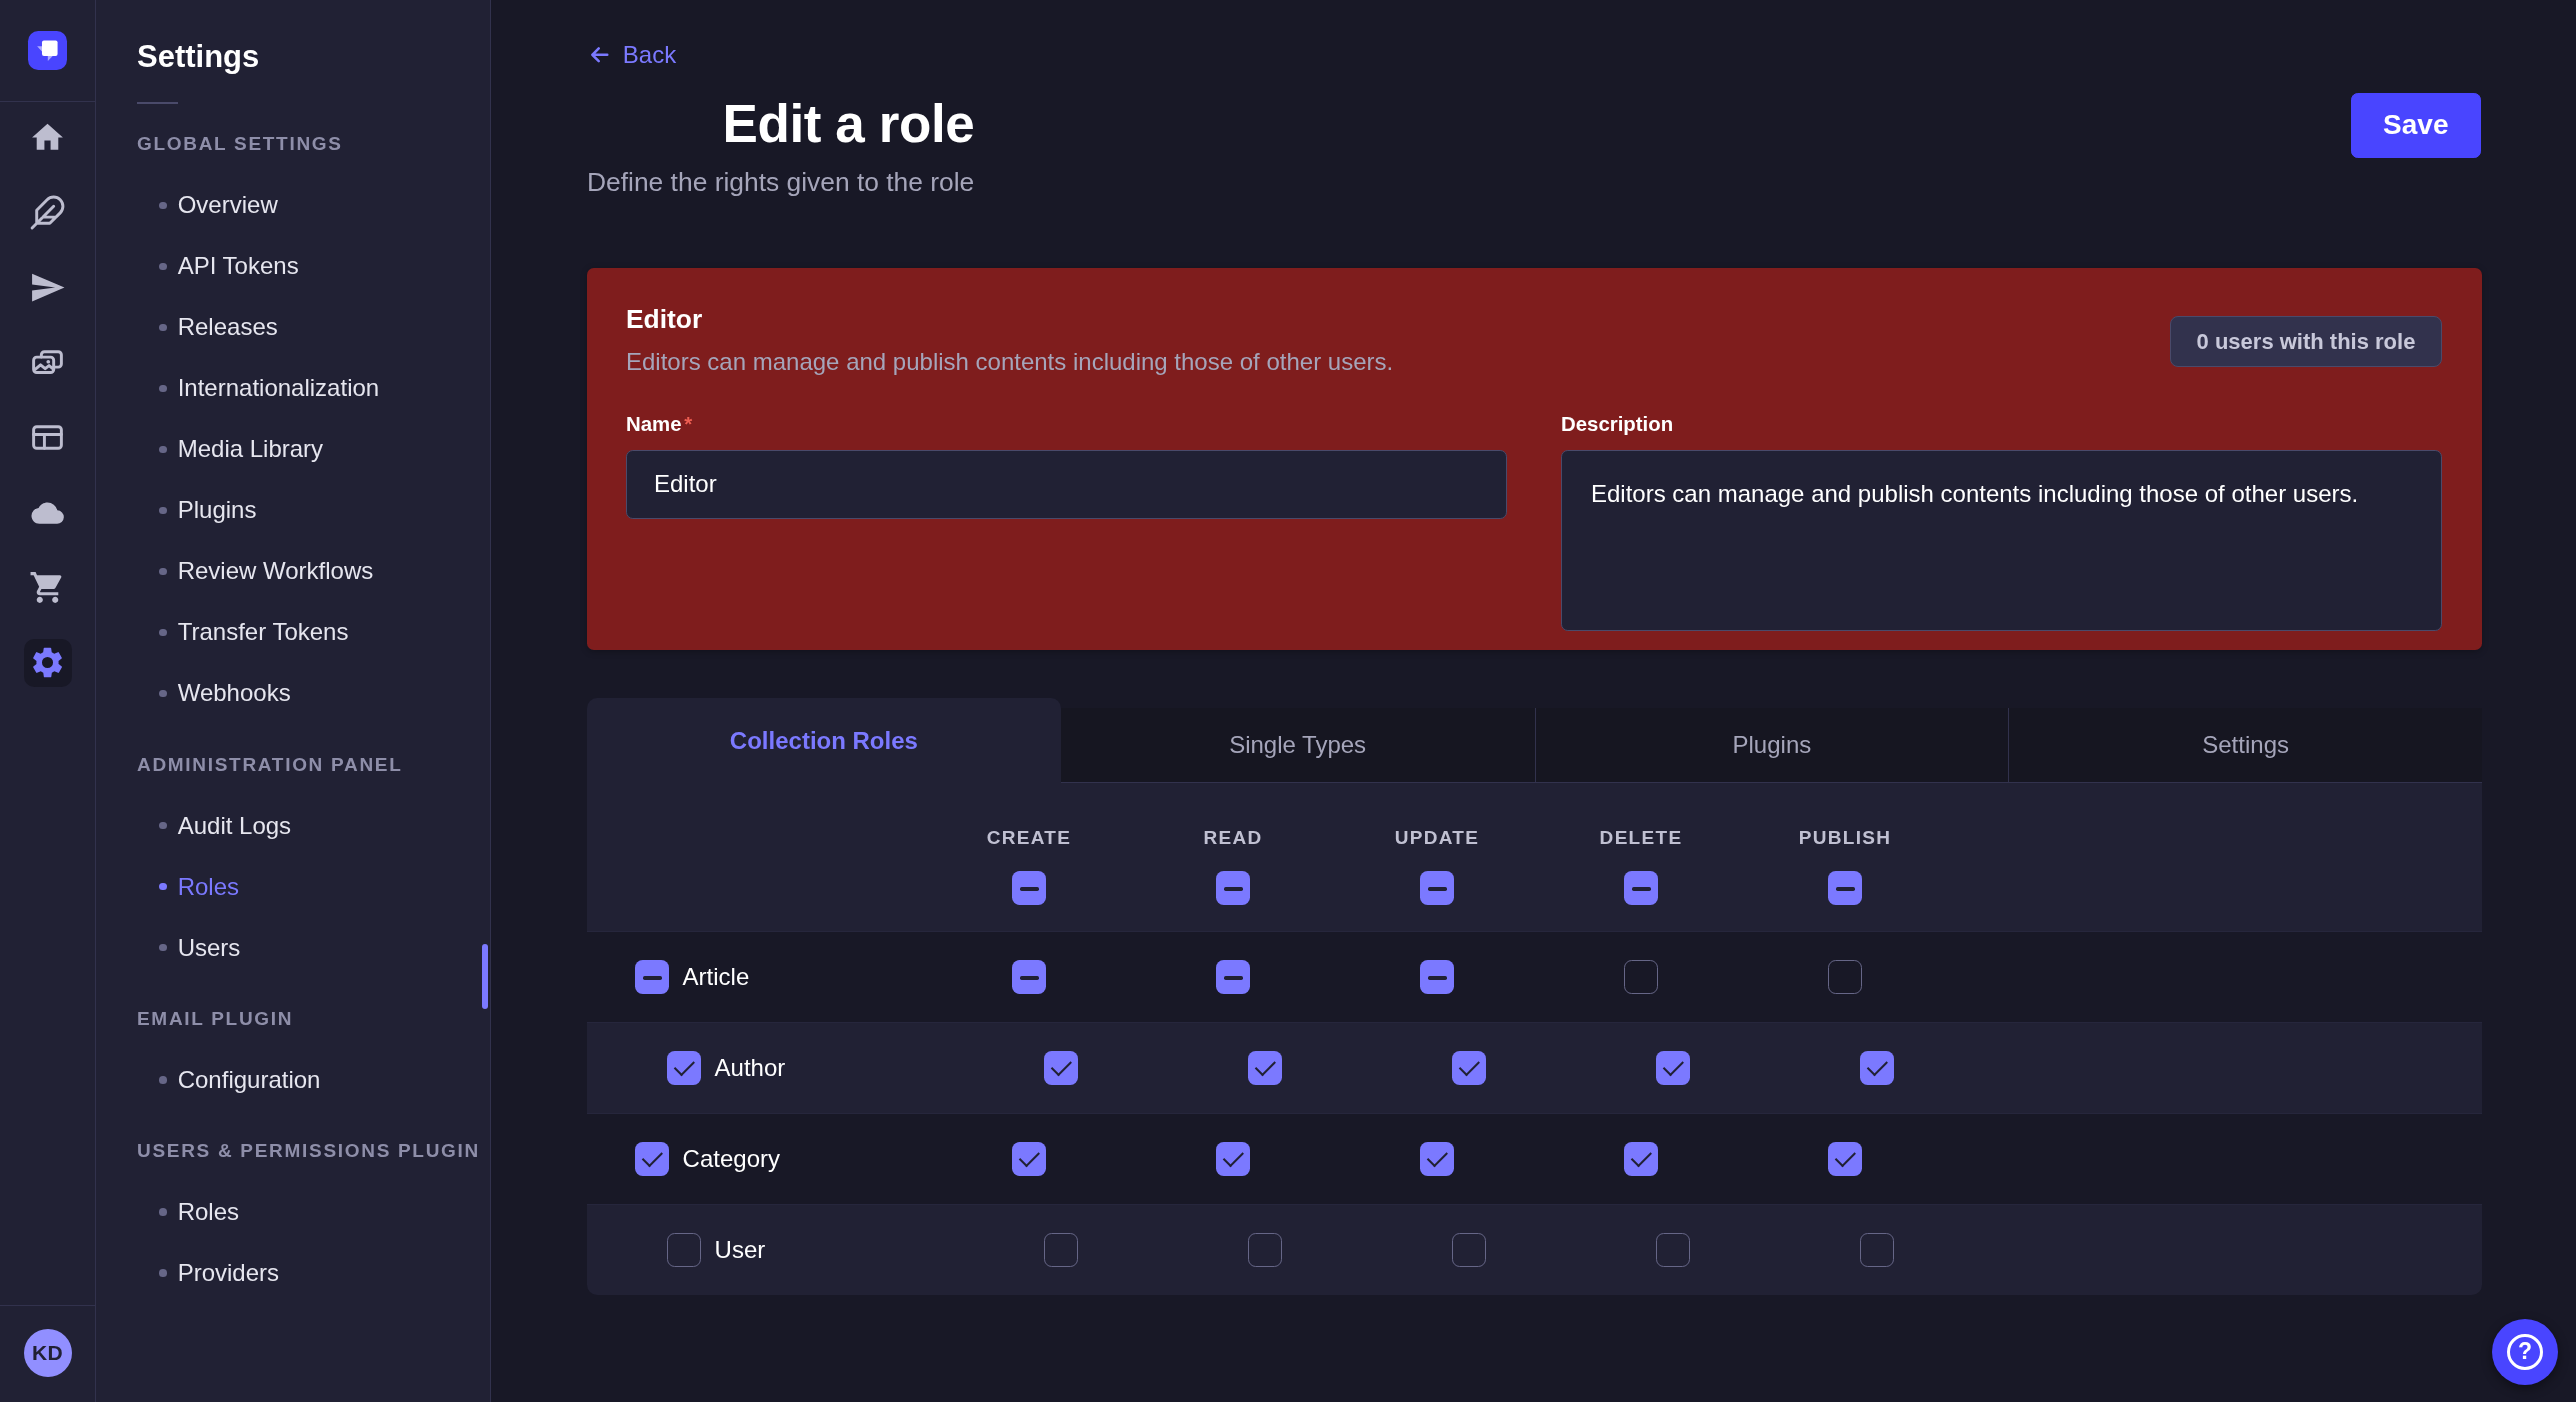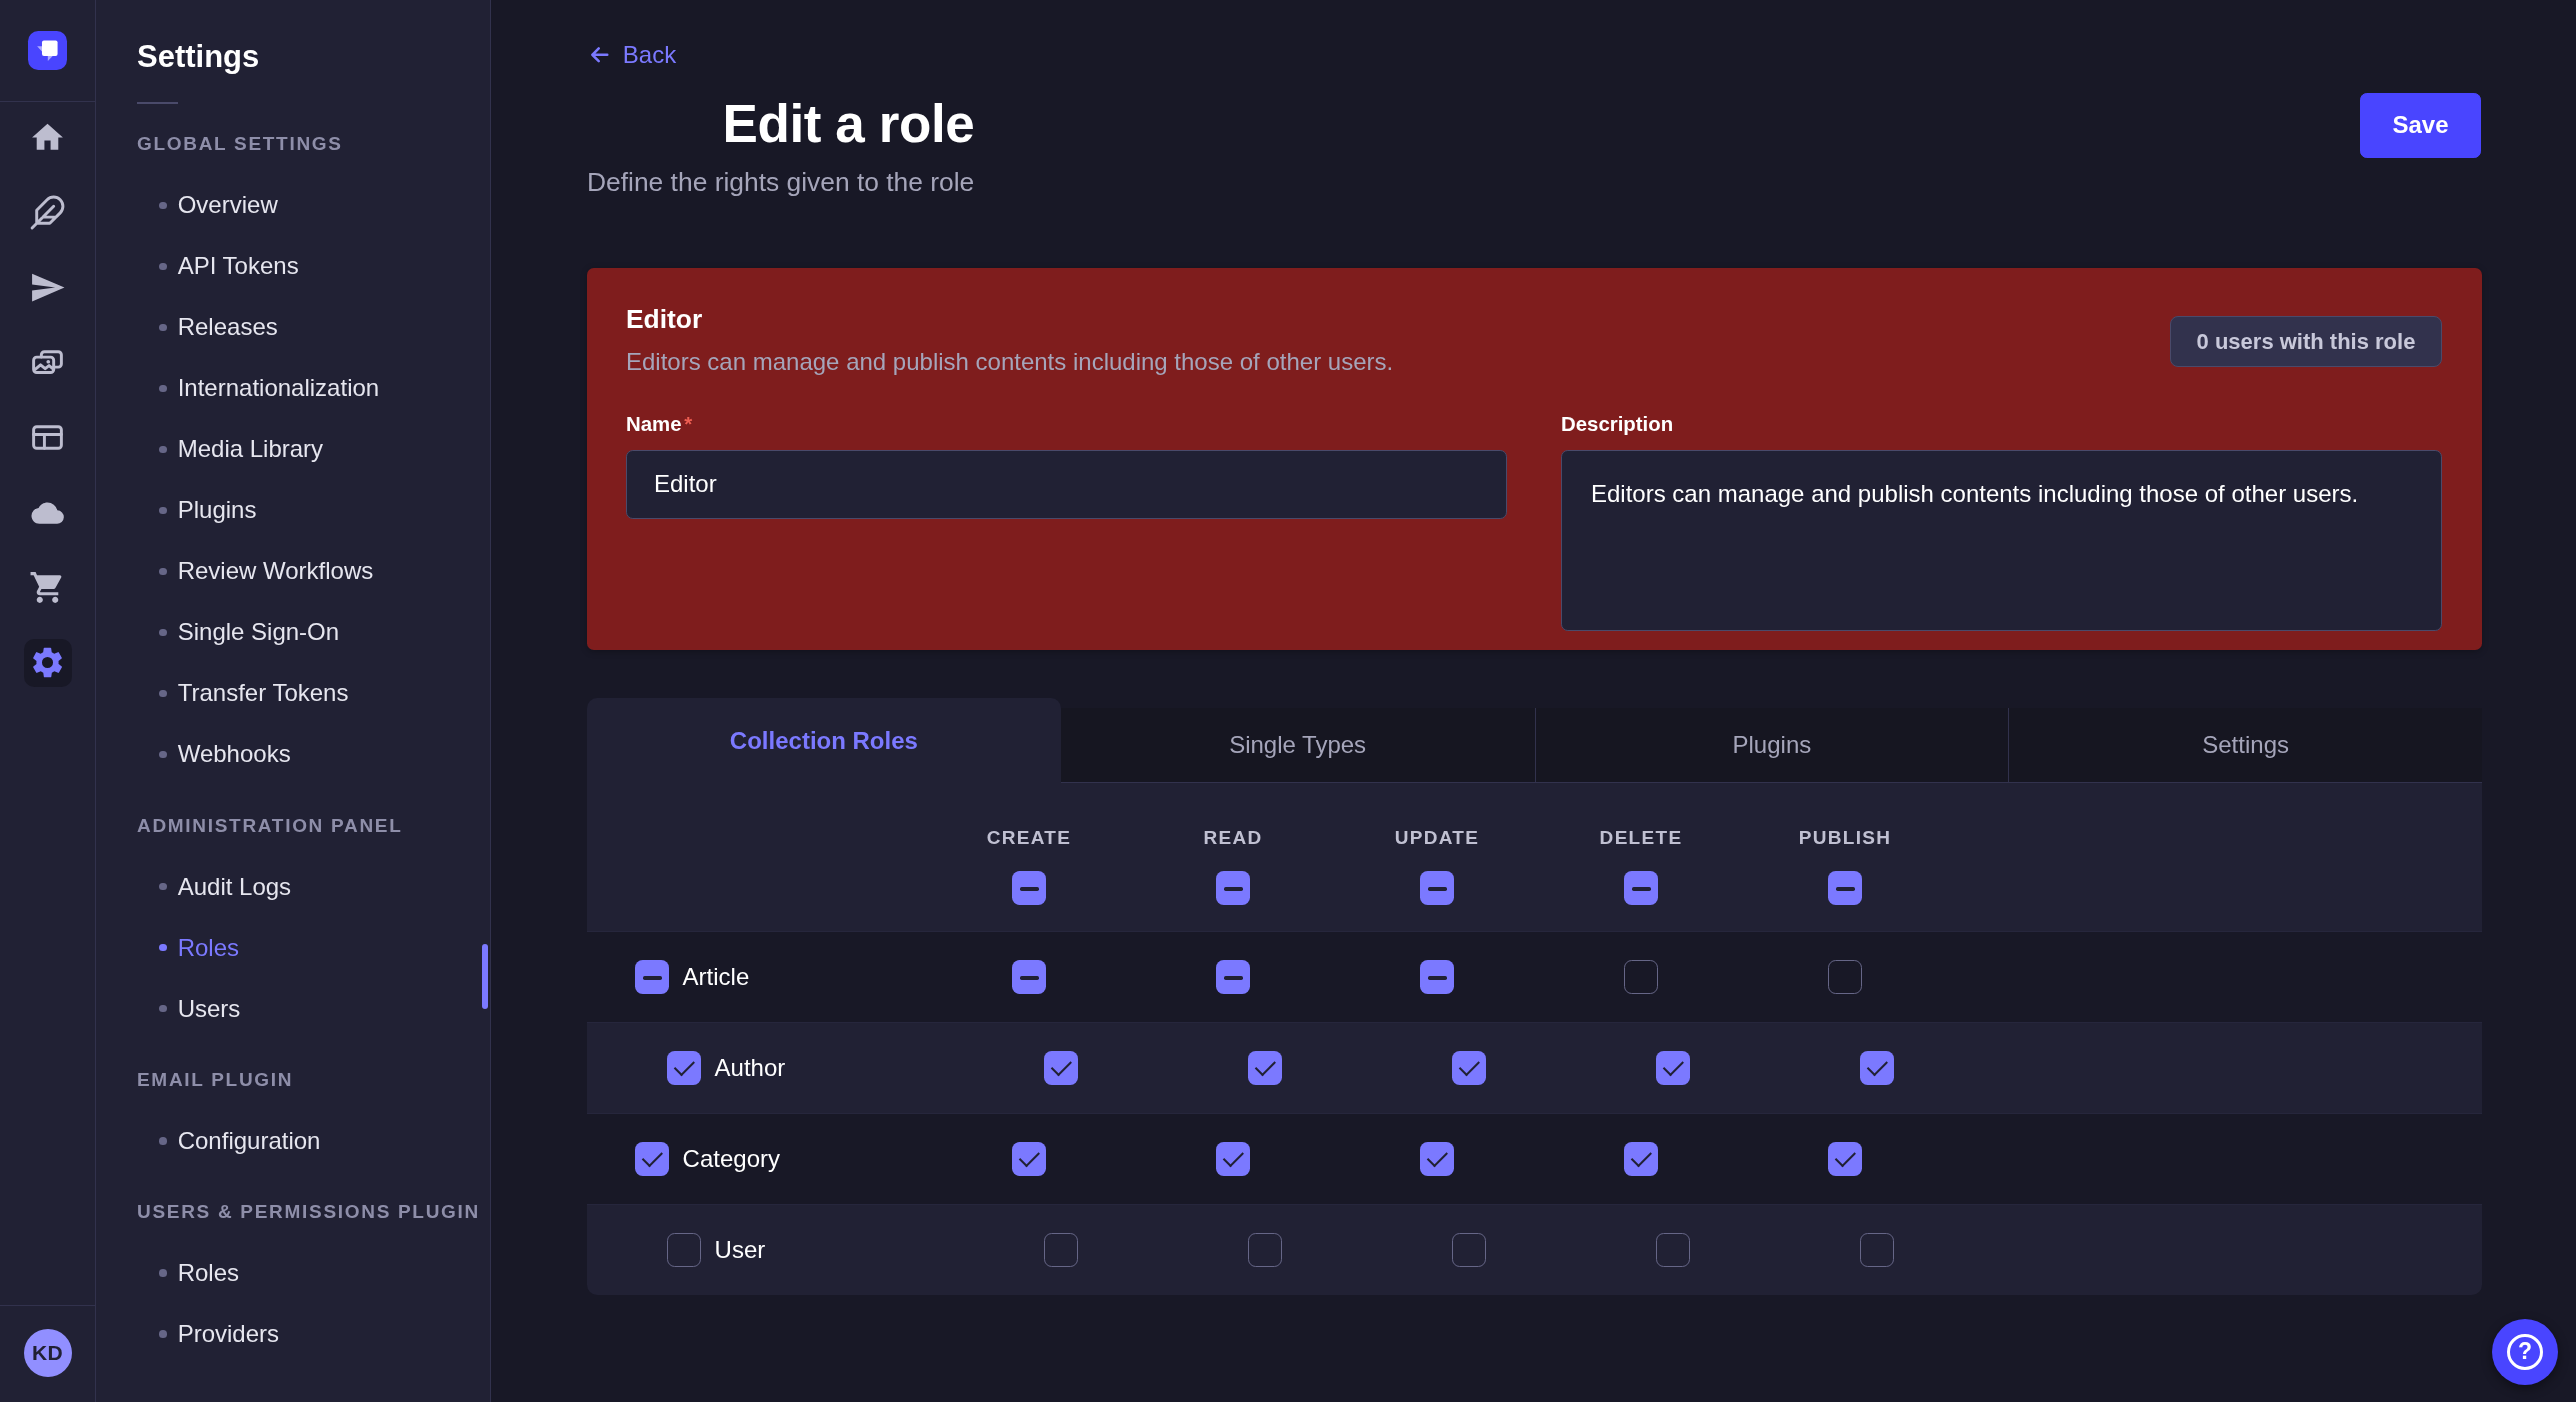--- a/index.html
+++ b/index.html
@@ -57,21 +57,21 @@
 
   .back-link { display: inline-flex; align-items: center; gap: 10.2px; color: #7b79ff;
     font-size: 24px; cursor: pointer; text-decoration: none; }
   .back-link svg { width: 25.6px; height: 25.6px; stroke: #7b79ff; stroke-width: 2.4; fill: none;
     stroke-linecap: round; stroke-linejoin: round; }
 
   .page-head { display: flex; justify-content: space-between; align-items: flex-start; margin-top: 22px; }
   .page-title { font-size: 53px; font-weight: 700; color: #ffffff; letter-spacing: -0.4px; text-align: right; }
   .page-subtitle { margin-top: 13.6px; font-size: 26.4px; color: #a5a5ba; }
   .save-btn { height: 65px; padding: 0 31.5px; background: #4945ff; border: 0.9px solid #4945ff;
-    border-radius: 6.8px; color: #fff; font-size: 24px; font-weight: 600; cursor: pointer;
+    border-radius: 6.8px; color: #fff; font-size: 28px; font-weight: 600; cursor: pointer;
     font-family: inherit; }
 
   
   .role-card { margin-top: 70px; width: 1895px; height: 382px; background: #7f1d1d;
     border-radius: 6.8px; padding: 36px 40px 0 39px; box-shadow: 0 1.7px 6.8px rgba(0,0,0,.25); }
   .role-card-top { display: flex; justify-content: space-between; align-items: flex-start; }
   .role-card-title { font-size: 26.4px; font-weight: 700; color: #ffffff; }
   .role-card-sub { margin-top: 12.8px; font-size: 24px; color: #a5a5ba; }
   .users-badge { margin-top: 12px; height: 51px; padding: 0 25.6px; background: #32324d;
     border: 0.9px solid #4a4a6a; border-radius: 8px; color: #c8c8da; font-size: 22px; font-weight: 600;
@@ -221,24 +221,20 @@
   <div class="subnav-item">
       <span class="bullet"></span>
       <span class="lbl">Plugins</span>
     </div>
   <div class="subnav-item">
       <span class="bullet"></span>
       <span class="lbl">Review Workflows</span>
     </div>
   <div class="subnav-item">
       <span class="bullet"></span>
-      <span class="lbl">Single Sign-On</span>
-    </div>
-  <div class="subnav-item">
-      <span class="bullet"></span>
       <span class="lbl">Transfer Tokens</span>
     </div>
   <div class="subnav-item">
       <span class="bullet"></span>
       <span class="lbl">Webhooks</span>
     </div>
 
   <div class="subnav-section-label">ADMINISTRATION PANEL</div>
   <div class="subnav-item">
       <span class="bullet"></span>

